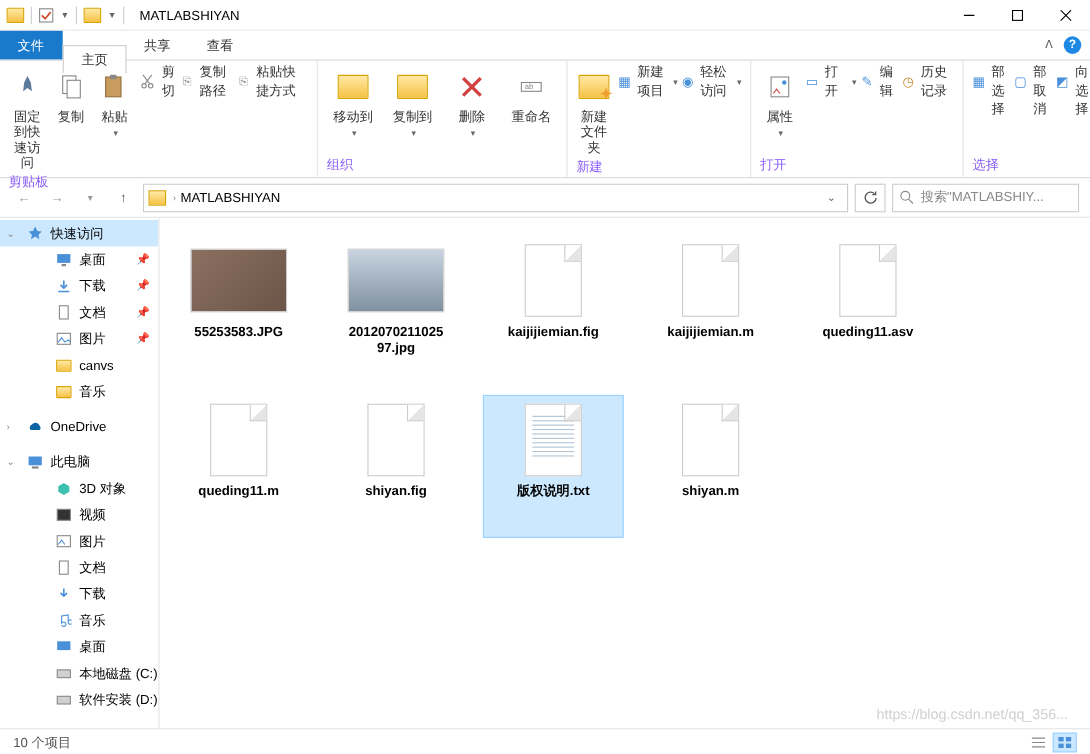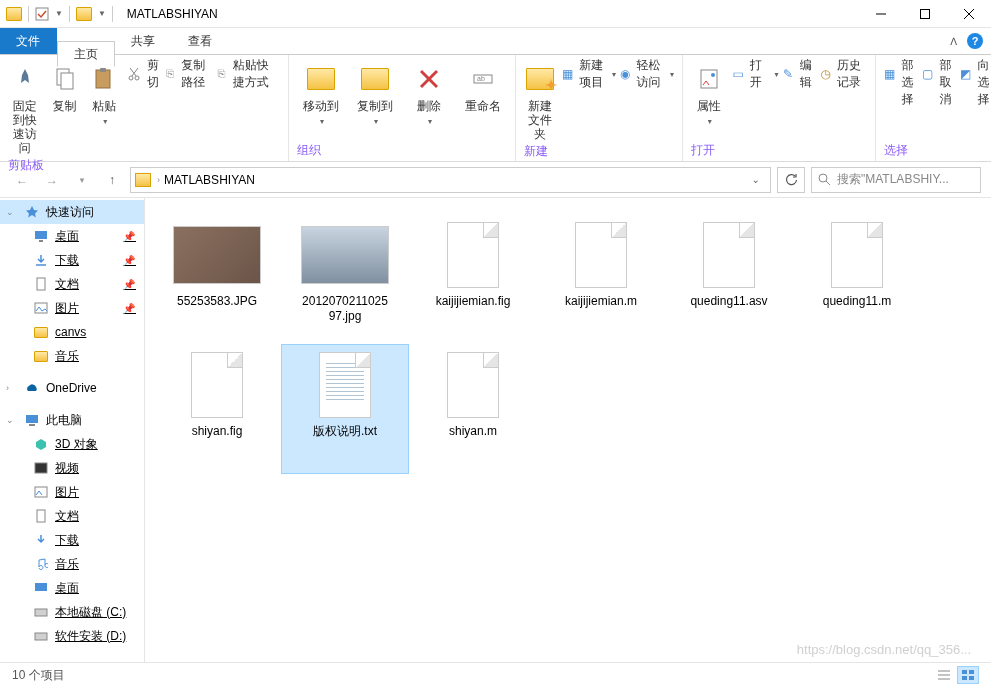--- a/index.html
+++ b/index.html
@@ -51,26 +51,26 @@
 .searchbox { width: 170px; height: 26px; border: 1px solid #ccc; display: flex; align-items: center; padding: 0 6px; gap: 6px; color: #888; }
 
 
 .main { display: flex; height: 464px; }
 .sidebar { width: 145px; border-right: 1px solid #e5e5e5; overflow-y: auto; padding-top: 2px; position: relative; }
 .sidebar::-webkit-scrollbar { width: 16px; }
 .sidebar::-webkit-scrollbar-track { background: #f0f0f0; }
 .sidebar::-webkit-scrollbar-thumb { background: #c0c0c0; }
 .tree-item { height: 24px; display: flex; align-items: center; gap: 6px; padding-left: 24px; font-size: 12px; position: relative; }
 .tree-item .exp { position: absolute; left: 6px; color: #888; font-size: 9px; }
-.tree-item.sub { padding-left: 33px; text-decoration: underline; }
+.tree-item.sub { padding-left: 50px; }
 .tree-item.selected { background: #cce8ff; }
 .tree-item .pin { margin-left: auto; margin-right: 8px; color: #888; font-size: 10px; }
 .tree-item .ico { width: 16px; height: 16px; display: flex; align-items: center; justify-content: center; }
 
-.content { flex: 1; padding: 16px 8px; display: flex; flex-wrap: wrap; align-content: flex-start; gap: 0; }
+.content { flex: 1; padding: 16px 8px; display: flex; flex-wrap: wrap; align-content: flex-start; gap: 15px; font-weight: bold; }
 .fileitem { width: 128px; height: 130px; display: flex; flex-direction: column; align-items: center; padding: 8px 4px; gap: 6px; }
 .fileitem.selected { background: #cce8ff; border: 1px solid #99d1ff; padding: 7px 3px; }
 .fileitem .thumb { width: 88px; height: 66px; display: flex; align-items: center; justify-content: center; }
 .fileitem .fname { font-size: 12px; text-align: center; line-height: 15px; word-break: break-all; max-width: 120px; }
 .thumb-img { width: 88px; height: 58px; background: linear-gradient(135deg,#8b7060,#6b5548); border: 1px solid #ccc; position: relative; }
 .thumb-img.img2 { background: linear-gradient(#c8d4e0,#8090a0); }
 .thumb-doc { width: 52px; height: 66px; background: #fff; border: 1px solid #ccc; position: relative; }
 .thumb-doc::before { content: ""; position: absolute; right: 0; top: 0; width: 14px; height: 14px; background: linear-gradient(135deg,#fff 50%,#e5e5e5 50%); border-left: 1px solid #ccc; border-bottom: 1px solid #ccc; }
 .thumb-txt { width: 52px; height: 66px; background: #fff; border: 1px solid #ccc; position: relative; display: flex; flex-direction: column; padding: 10px 6px 4px; gap: 3px; }
 .thumb-txt::before { content: ""; position: absolute; right: 0; top: 0; width: 14px; height: 14px; background: linear-gradient(135deg,#fff 50%,#e5e5e5 50%); border-left: 1px solid #ccc; border-bottom: 1px solid #ccc; }

